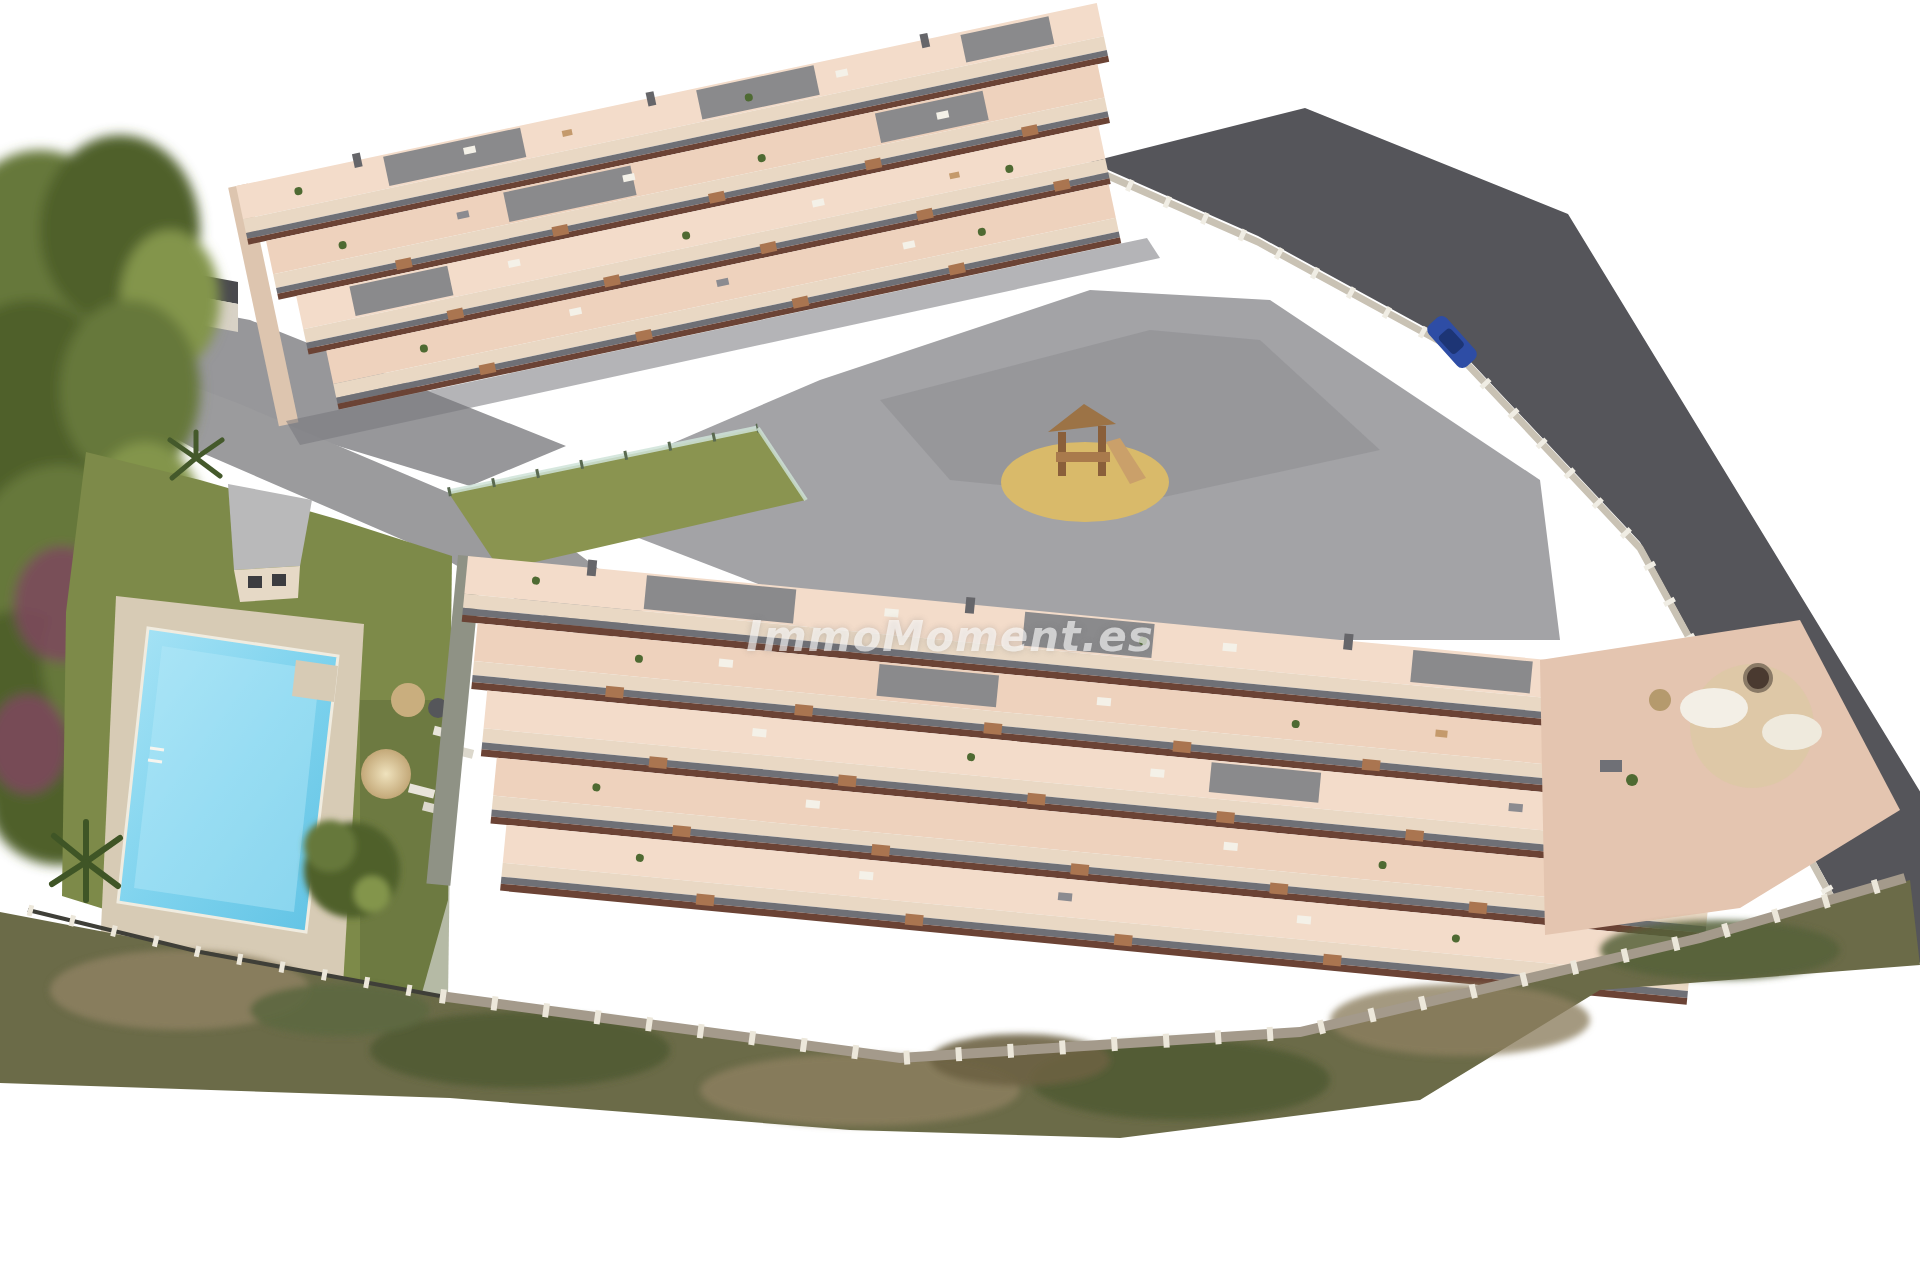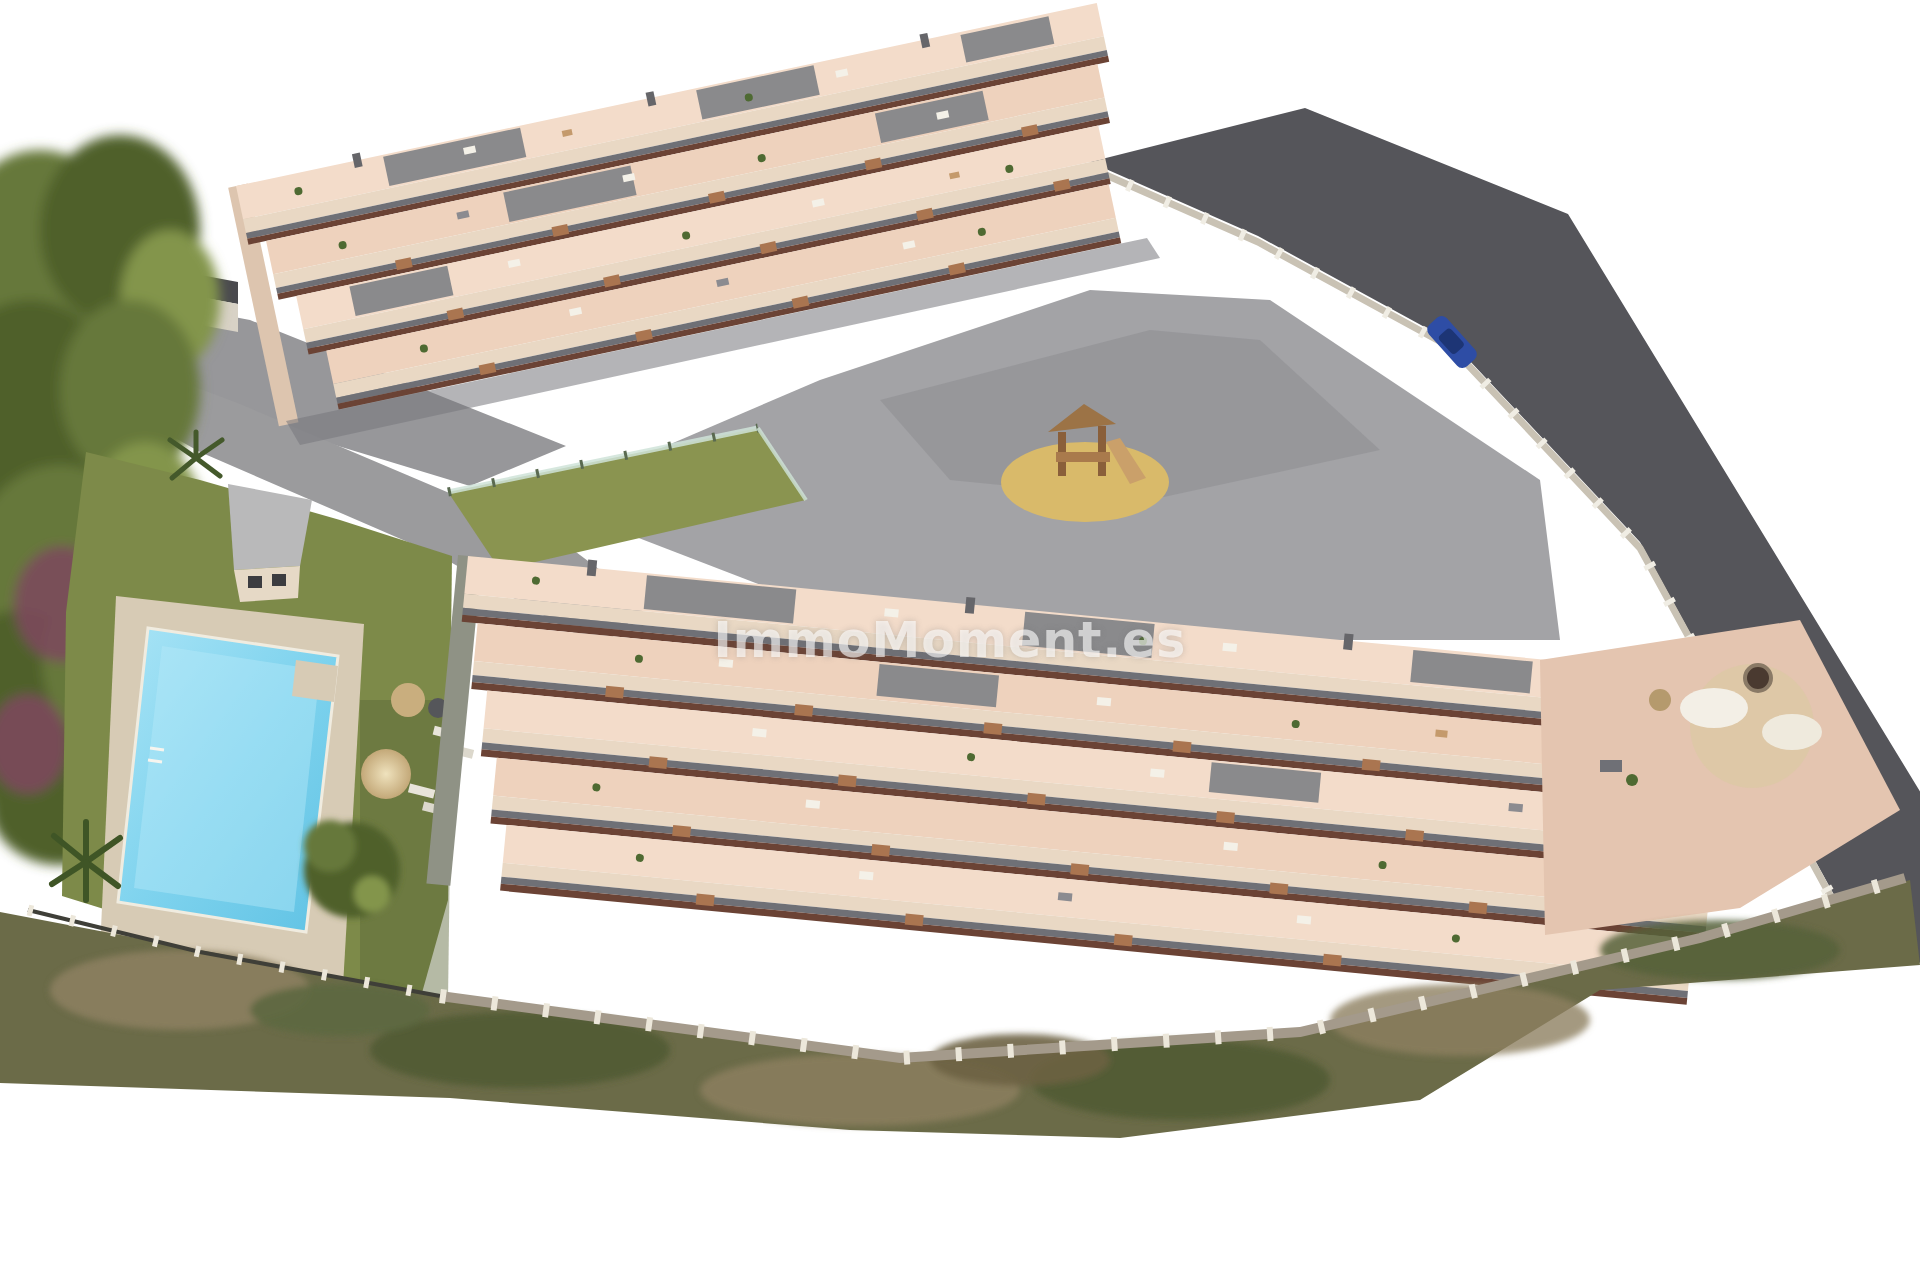--- a/index.html
+++ b/index.html
@@ -1,21 +1,21 @@
 <!DOCTYPE html>
 <html><head>
 <meta charset="utf-8">
 <style>
   html,body{margin:0;padding:0;background:#ffffff;}
   .stage{position:relative;width:1920px;height:1280px;background:#ffffff;overflow:hidden;
          font-family:"DejaVu Sans","Liberation Sans",sans-serif;}
   .stage svg{position:absolute;left:0;top:0;}
   .watermark{position:absolute;left:700px;top:612px;width:500px;text-align:center;
-             font-size:49px;font-weight:bold;letter-spacing:1px;color:rgba(255,255,255,0.62);
-             text-shadow:0 0 6px rgba(110,110,110,0.30);pointer-events:none;}
+             font-size:42px;font-weight:bold;letter-spacing:1px;color:rgba(255,255,255,0.62);
+             text-shadow:0 0 6px rgba(110,110,110,0.30);pointer-events:none;font-style:italic;}
   
   .terr{fill:#eed2bd}.terrL{fill:#f3dcca}.wall{fill:#e9d8c4}.endw{fill:#ddc5af}.endg{fill:#8f9285}
   .balc{fill:#6f7076}.shad{fill:#6b4335}.roofg{fill:#8a8a8c}.chim{fill:#66666a}
   .wood{fill:#aa7550}.spw{fill:#f4f1e8}.spg{fill:#8b8b90}.spb{fill:#c49a6c}.plant{fill:#4e6a32}
   .treeD{fill:#4f602c}.treeM{fill:#66783a}.treeL{fill:#83954b}.shrubP{fill:#7b4a5c}
 </style>
 </head>
 <body>
 
 <div class="stage">

